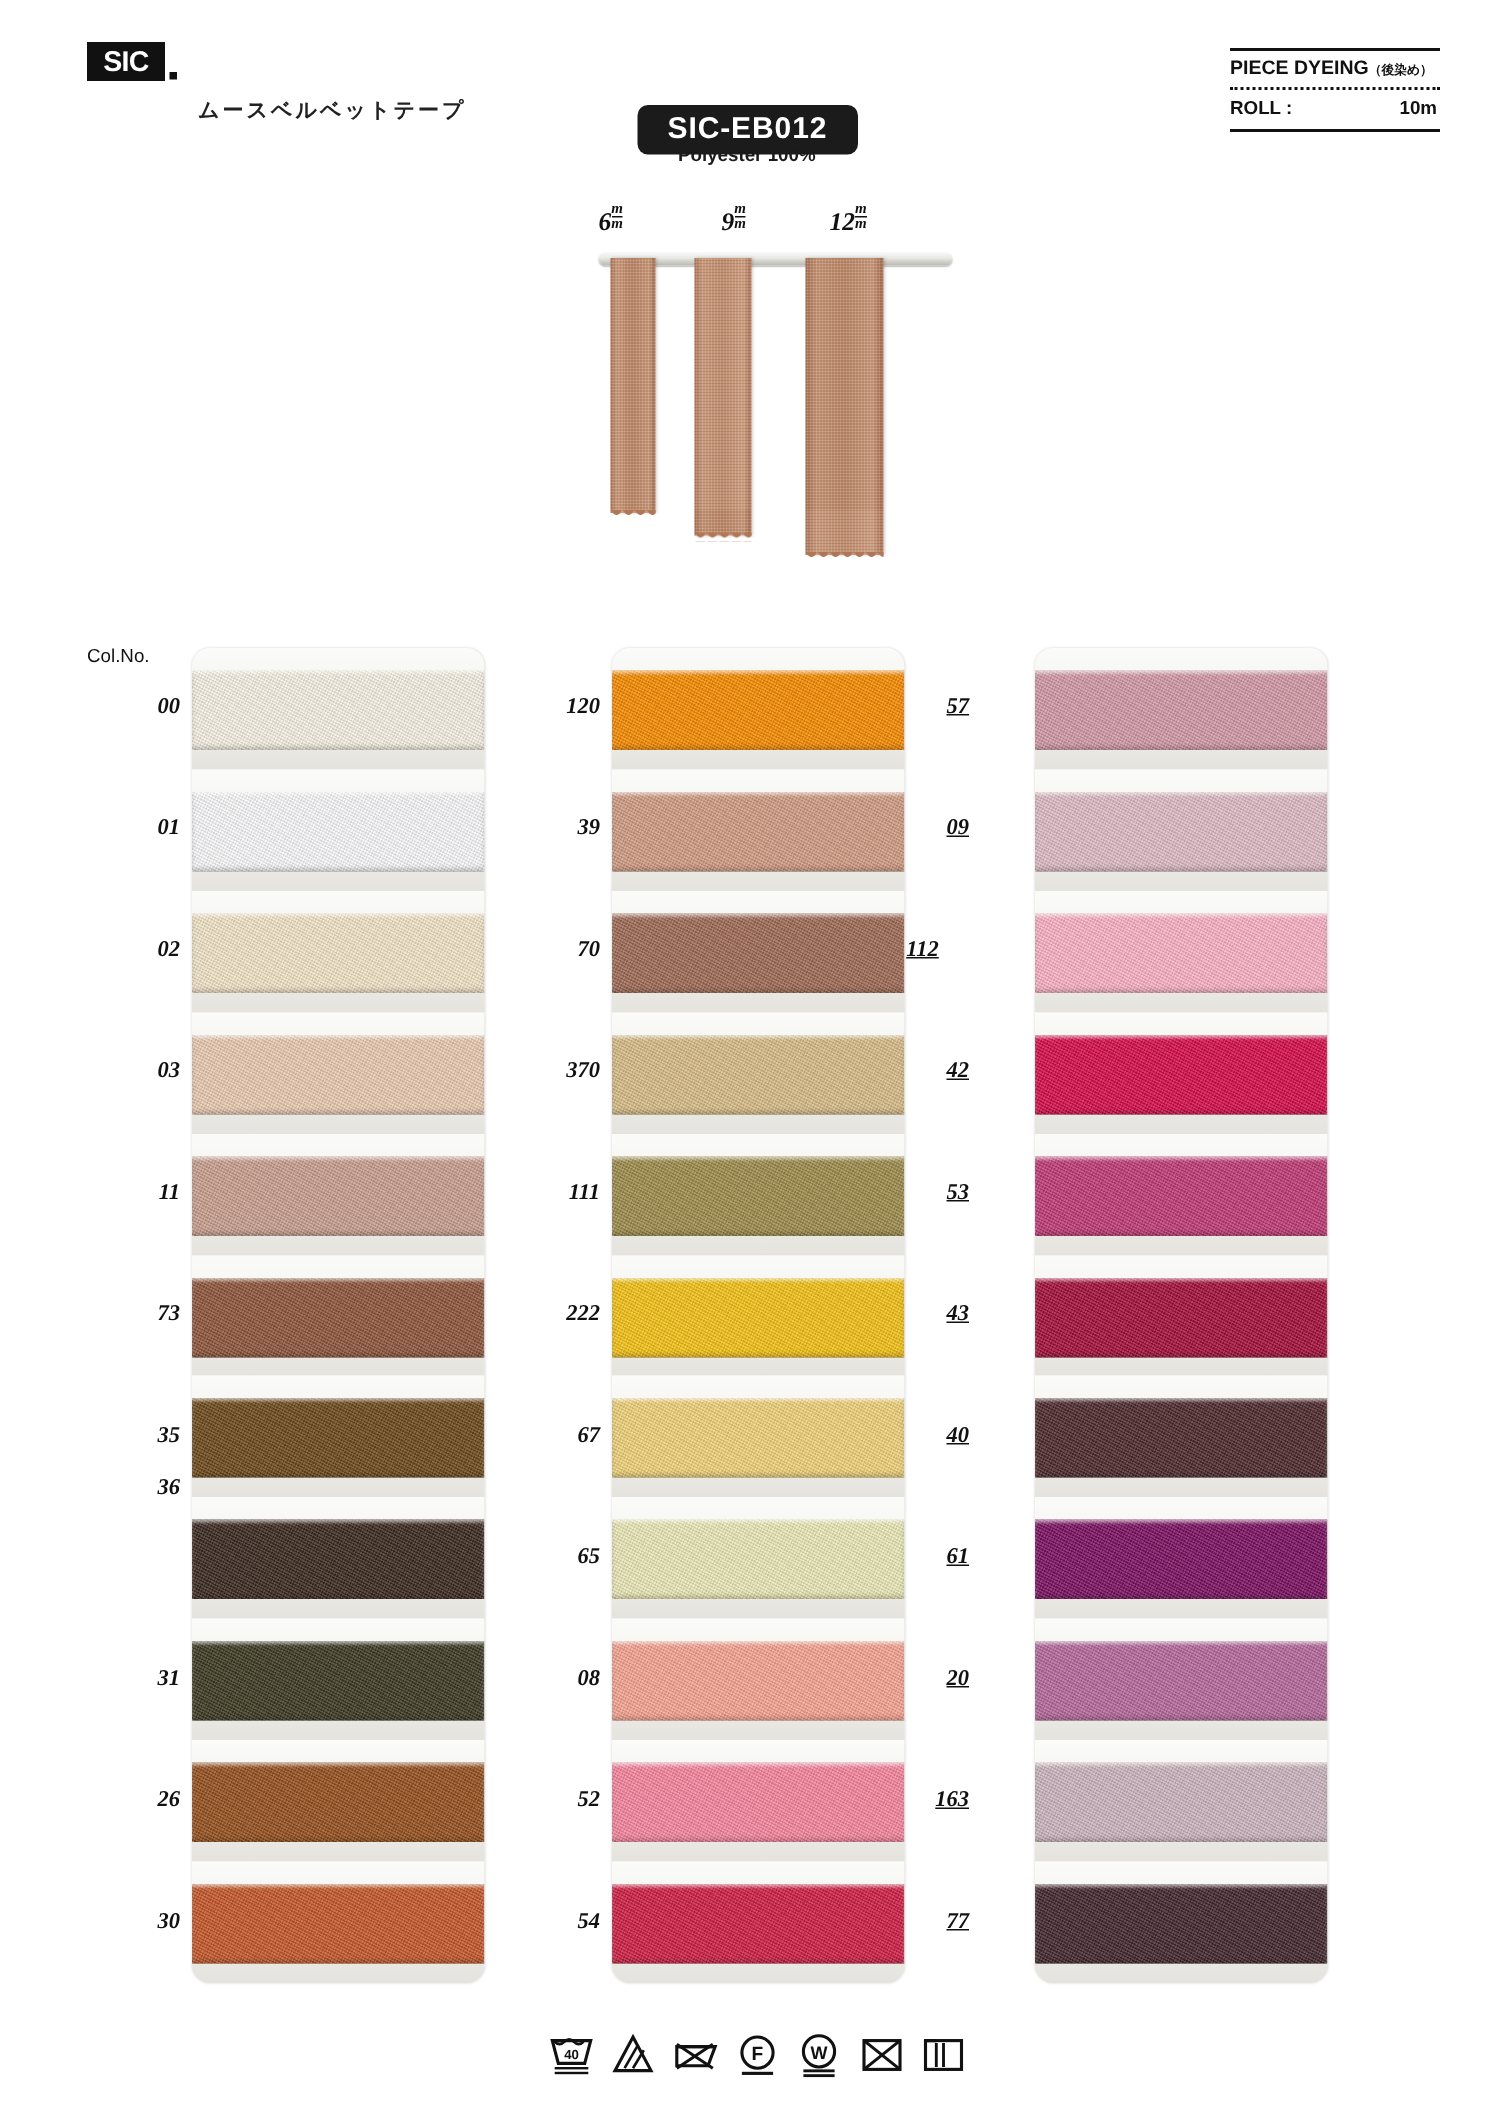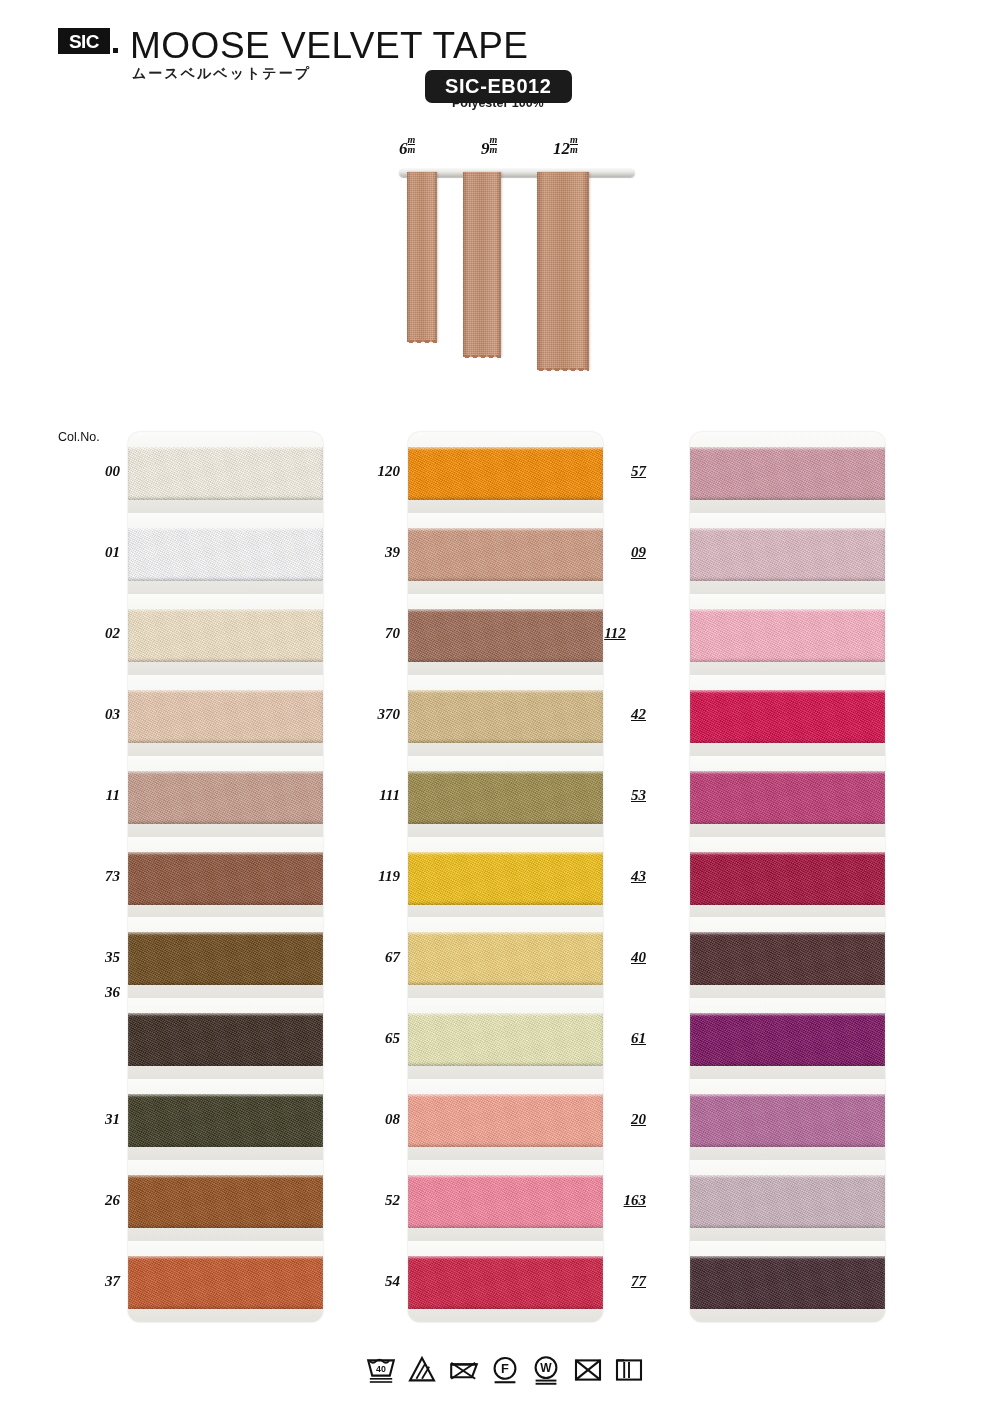--- a/index.html
+++ b/index.html
@@ -142,31 +142,40 @@
 <body>
 
 <div class="page">
 
   <div class="header">
     <div class="logo">
       <span class="logo-text">SIC</span>
     </div>
     <div class="logo-dot"></div>
 
-    <div class="title">MOOSE VELVET TAPE</div>
     <div class="title-jp">ムースベルベットテープ</div>
 
     <div class="code-badge">SIC-EB012</div>
     <div class="composition">Polyester 100%</div>
   </div>
 
   <div class="qr">
     <div class="qrgrid" id="qrgrid"><i class="on"></i><i class="on"></i><i class="on"></i><i class="on"></i><i class="on"></i><i class="on"></i><i class="on"></i><i></i><i></i><i></i><i></i><i></i><i class="on"></i><i></i><i class="on"></i><i class="on"></i><i class="on"></i><i class="on"></i><i class="on"></i><i class="on"></i><i class="on"></i><i class="on"></i><i></i><i></i><i></i><i></i><i></i><i class="on"></i><i></i><i class="on"></i><i></i><i class="on"></i><i class="on"></i><i></i><i></i><i class="on"></i><i></i><i></i><i></i><i></i><i></i><i class="on"></i><i class="on"></i><i></i><i class="on"></i><i class="on"></i><i class="on"></i><i></i><i class="on"></i><i></i><i></i><i class="on"></i><i class="on"></i><i class="on"></i><i class="on"></i><i></i><i class="on"></i><i></i><i class="on"></i><i class="on"></i><i class="on"></i><i></i><i class="on"></i><i class="on"></i><i></i><i class="on"></i><i class="on"></i><i class="on"></i><i></i><i class="on"></i><i></i><i class="on"></i><i></i><i class="on"></i><i class="on"></i><i></i><i></i><i class="on"></i><i></i><i class="on"></i><i class="on"></i><i class="on"></i><i></i><i class="on"></i><i class="on"></i><i></i><i class="on"></i><i class="on"></i><i class="on"></i><i></i><i class="on"></i><i></i><i class="on"></i><i></i><i></i><i></i><i></i><i></i><i class="on"></i><i></i><i class="on"></i><i class="on"></i><i class="on"></i><i></i><i class="on"></i><i class="on"></i><i></i><i></i><i></i><i></i><i></i><i class="on"></i><i></i><i></i><i></i><i></i><i class="on"></i><i class="on"></i><i></i><i class="on"></i><i></i><i></i><i></i><i></i><i></i><i class="on"></i><i class="on"></i><i class="on"></i><i class="on"></i><i class="on"></i><i class="on"></i><i class="on"></i><i class="on"></i><i></i><i></i><i class="on"></i><i class="on"></i><i class="on"></i><i class="on"></i><i></i><i class="on"></i><i class="on"></i><i class="on"></i><i class="on"></i><i class="on"></i><i class="on"></i><i class="on"></i><i></i><i></i><i></i><i></i><i></i><i></i><i></i><i></i><i class="on"></i><i class="on"></i><i class="on"></i><i></i><i class="on"></i><i></i><i></i><i></i><i></i><i></i><i></i><i></i><i></i><i class="on"></i><i class="on"></i><i class="on"></i><i class="on"></i><i class="on"></i><i></i><i class="on"></i><i class="on"></i><i></i><i></i><i></i><i class="on"></i><i></i><i class="on"></i><i></i><i></i><i></i><i class="on"></i><i class="on"></i><i class="on"></i><i></i><i class="on"></i><i></i><i class="on"></i><i class="on"></i><i class="on"></i><i class="on"></i><i class="on"></i><i></i><i class="on"></i><i></i><i></i><i></i><i></i><i class="on"></i><i></i><i></i><i></i><i></i><i></i><i class="on"></i><i class="on"></i><i class="on"></i><i class="on"></i><i></i><i class="on"></i><i></i><i></i><i></i><i class="on"></i><i></i><i></i><i></i><i class="on"></i><i></i><i class="on"></i><i></i><i></i><i class="on"></i><i></i><i></i><i></i><i></i><i class="on"></i><i class="on"></i><i></i><i></i><i></i><i class="on"></i><i></i><i></i><i class="on"></i><i class="on"></i><i class="on"></i><i class="on"></i><i class="on"></i><i></i><i></i><i class="on"></i><i></i><i class="on"></i><i class="on"></i><i class="on"></i><i></i><i class="on"></i><i></i><i></i><i></i><i class="on"></i><i></i><i class="on"></i><i class="on"></i><i></i><i></i><i></i><i class="on"></i><i></i><i></i><i class="on"></i><i></i><i></i><i class="on"></i><i></i><i class="on"></i><i class="on"></i><i></i><i></i><i></i><i></i><i></i><i></i><i></i><i></i><i></i><i class="on"></i><i class="on"></i><i class="on"></i><i class="on"></i><i></i><i></i><i></i><i class="on"></i><i></i><i></i><i></i><i></i><i class="on"></i><i class="on"></i><i class="on"></i><i class="on"></i><i class="on"></i><i class="on"></i><i class="on"></i><i></i><i></i><i></i><i></i><i></i><i class="on"></i><i class="on"></i><i class="on"></i><i class="on"></i><i></i><i class="on"></i><i></i><i></i><i></i><i class="on"></i><i></i><i></i><i></i><i></i><i></i><i class="on"></i><i></i><i class="on"></i><i class="on"></i><i></i><i class="on"></i><i></i><i></i><i class="on"></i><i class="on"></i><i></i><i class="on"></i><i class="on"></i><i class="on"></i><i></i><i class="on"></i><i></i><i class="on"></i><i class="on"></i><i class="on"></i><i></i><i class="on"></i><i></i><i class="on"></i><i></i><i></i><i class="on"></i><i></i><i></i><i class="on"></i><i></i><i class="on"></i><i></i><i></i><i></i><i class="on"></i><i class="on"></i><i></i><i class="on"></i><i class="on"></i><i class="on"></i><i></i><i class="on"></i><i></i><i class="on"></i><i></i><i class="on"></i><i></i><i class="on"></i><i></i><i></i><i class="on"></i><i></i><i class="on"></i><i></i><i class="on"></i><i></i><i class="on"></i><i></i><i class="on"></i><i class="on"></i><i class="on"></i><i></i><i class="on"></i><i></i><i class="on"></i><i></i><i class="on"></i><i class="on"></i><i></i><i class="on"></i><i class="on"></i><i></i><i></i><i></i><i></i><i class="on"></i><i></i><i class="on"></i><i></i><i></i><i></i><i></i><i></i><i class="on"></i><i></i><i></i><i></i><i></i><i class="on"></i><i></i><i></i><i></i><i class="on"></i><i></i><i></i><i></i><i class="on"></i><i></i><i class="on"></i><i class="on"></i><i class="on"></i><i class="on"></i><i class="on"></i><i class="on"></i><i class="on"></i><i></i><i></i><i class="on"></i><i class="on"></i><i class="on"></i><i></i><i></i><i></i><i></i><i></i><i class="on"></i><i class="on"></i><i></i><i class="on"></i></div>
   </div>
 
+  <div class="infobox">
+    <div class="rule-top"></div>
+    <div class="line1">
+      <span>PIECE DYEING</span><span class="jp">（後染め）</span>
+    </div>
+    <div class="rule-dot"></div>
+    <div class="line2-l">ROLL :</div>
+    <div class="line2-r">10m</div>
+    <div class="rule-bot"></div>
+  </div>
 
   <div class="widths">
     <div class="wlabel" id="wl0" style="left:14px;top:6px;">6<span class="frac">m<br><span style="border-top:1px solid #111;display:block;">m</span></span></div>
     <div class="wlabel" id="wl1" style="left:96px;top:6px;">9<span class="frac">m<br><span style="border-top:1px solid #111;display:block;">m</span></span></div>
     <div class="wlabel" id="wl2" style="left:168px;top:6px;">12<span class="frac">m<br><span style="border-top:1px solid #111;display:block;">m</span></span></div>
     <div class="rod"></div>
     <div class="tape" id="tape0" style="left: 22px; width: 30px; height: 170px; --tape: #c08a69;"></div>
     <div class="tape" id="tape1" style="left: 78px; width: 38px; height: 185px; --tape: #c08a69;"></div>
     <div class="tape" id="tape2" style="left: 152px; width: 52px; height: 198px; --tape: #c08a69;"></div>
   </div>
@@ -288,27 +297,27 @@
       <div class="num num-1" style="top: 463.455px; position: absolute;">00</div>
       <div class="num num-1" style="top: 544.364px; position: absolute;">01</div>
       <div class="num num-1" style="top: 625.273px; position: absolute;">02</div>
       <div class="num num-1" style="top: 706.182px; position: absolute;">03</div>
       <div class="num num-1" style="top: 787.091px; position: absolute;">11</div>
       <div class="num num-1" style="top: 868px; position: absolute;">73</div>
       <div class="num num-1" style="top: 948.909px; position: absolute;">35</div>
       <div class="num num-1" style="top: 984px; position: absolute; font-style: italic;">36</div>
       <div class="num num-1" style="top: 1110.73px; position: absolute;">31</div>
       <div class="num num-1" style="top: 1191.64px; position: absolute;">26</div>
-      <div class="num num-1" style="top: 1272.55px; position: absolute;">37</div>
+      <div class="num num-1" style="top: 1272.55px; position: absolute;">30</div>
       <div class="num num-2" style="top: 463.455px; position: absolute;">120</div>
       <div class="num num-2" style="top: 544.364px; position: absolute;">39</div>
       <div class="num num-2" style="top: 625.273px; position: absolute;">70</div>
       <div class="num num-2" style="top: 706.182px; position: absolute;">370</div>
       <div class="num num-2" style="top: 787.091px; position: absolute;">111</div>
-      <div class="num num-2" style="top: 868px; position: absolute;">119</div>
+      <div class="num num-2" style="top: 868px; position: absolute;">222</div>
       <div class="num num-2" style="top: 948.909px; position: absolute;">67</div>
       <div class="num num-2" style="top: 1029.82px; position: absolute;">65</div>
       <div class="num num-2" style="top: 1110.73px; position: absolute;">08</div>
       <div class="num num-2" style="top: 1191.64px; position: absolute;">52</div>
       <div class="num num-2" style="top: 1272.55px; position: absolute;">54</div>
       <div class="num num-3" style="top: 463.455px; position: absolute;">57</div>
       <div class="num num-3" style="top: 544.364px; position: absolute;">09</div>
       <div class="num num-3" style="top: 625.273px; position: absolute; text-align: center;">112</div>
       <div class="num num-3" style="top: 706.182px; position: absolute;">42</div>
       <div class="num num-3" style="top: 787.091px; position: absolute;">53</div>

